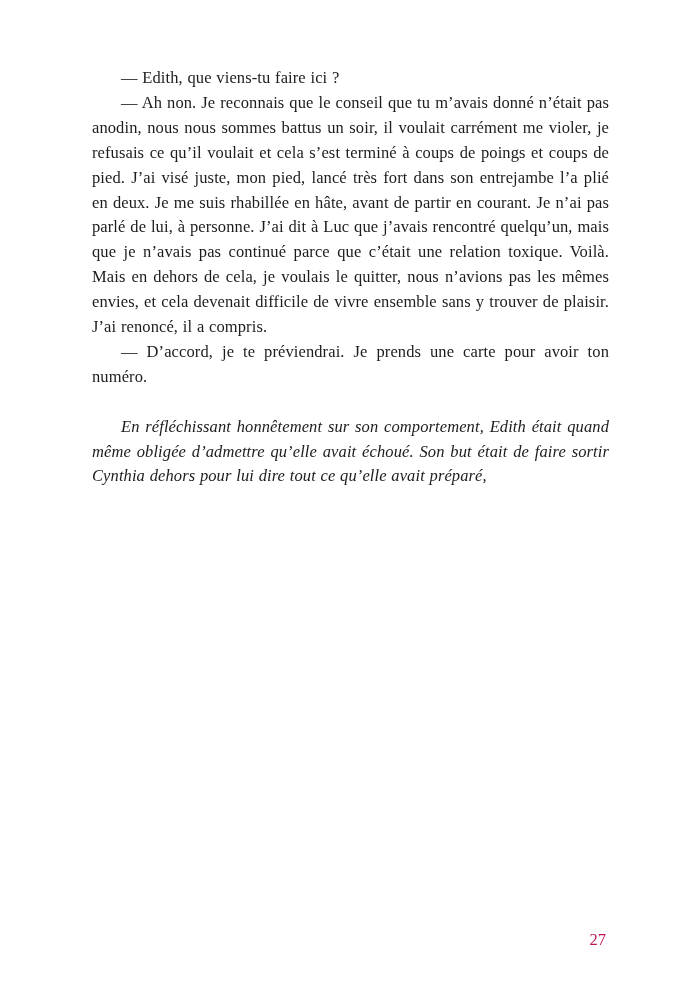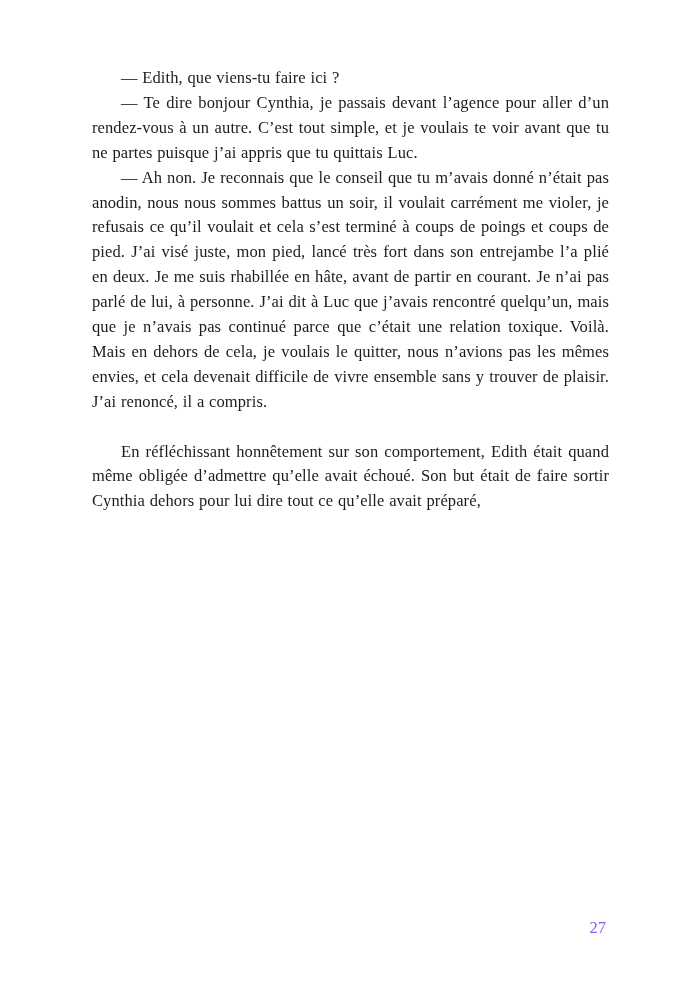--- a/index.html
+++ b/index.html
@@ -31,34 +31,35 @@
     padding: 0;
     font-size: 16.5px;
     line-height: 24.9px;
     text-align: justify;
     text-indent: 29px;
     letter-spacing: 0.1px;
     word-spacing: 0.5px;
   }
   .text-block p.section-break {
     margin-top: 24.9px;
+    font-style: italic;
   }
   .page-number {
     position: absolute;
     right: 94px;
-    bottom: 56px;
+    bottom: 44px;
     font-size: 16.5px;
     line-height: 1;
-    color: #8b5cf6;
+    color: #be185d;
   }
 </style>
 </head>
 <body>
 
 <div class="book-page">
   <div class="text-block">
     <p>— Edith, que viens-tu faire ici ?</p>
-    <p>— Te dire bonjour Cynthia, je passais devant l’agence pour aller d’un rendez-vous à un autre. C’est tout simple, et je voulais te voir avant que tu ne partes puisque j’ai appris que tu quittais Luc.</p>
     <p>— Ah non. Je reconnais que le conseil que tu m’avais donné n’était pas anodin, nous nous sommes battus un soir, il voulait carrément me violer, je refusais ce qu’il voulait et cela s’est terminé à coups de poings et coups de pied. J’ai visé juste, mon pied, lancé très fort dans son entrejambe l’a plié en deux. Je me suis rhabillée en hâte, avant de partir en courant. Je n’ai pas parlé de lui, à personne. J’ai dit à Luc que j’avais rencontré quelqu’un, mais que je n’avais pas continué parce que c’était une relation toxique. Voilà. Mais en dehors de cela, je voulais le quitter, nous n’avions pas les mêmes envies, et cela devenait difficile de vivre ensemble sans y trouver de plaisir. J’ai renoncé, il a compris.</p>
+    <p>— D’accord, je te préviendrai. Je prends une carte pour avoir ton numéro.</p>
     <p class="section-break">En réfléchissant honnêtement sur son comportement, Edith était quand même obligée d’admettre qu’elle avait échoué. Son but était de faire sortir Cynthia dehors pour lui dire tout ce qu’elle avait préparé,</p>
   </div>
   <div class="page-number">27</div>
 </div>
 
 </body></html>

